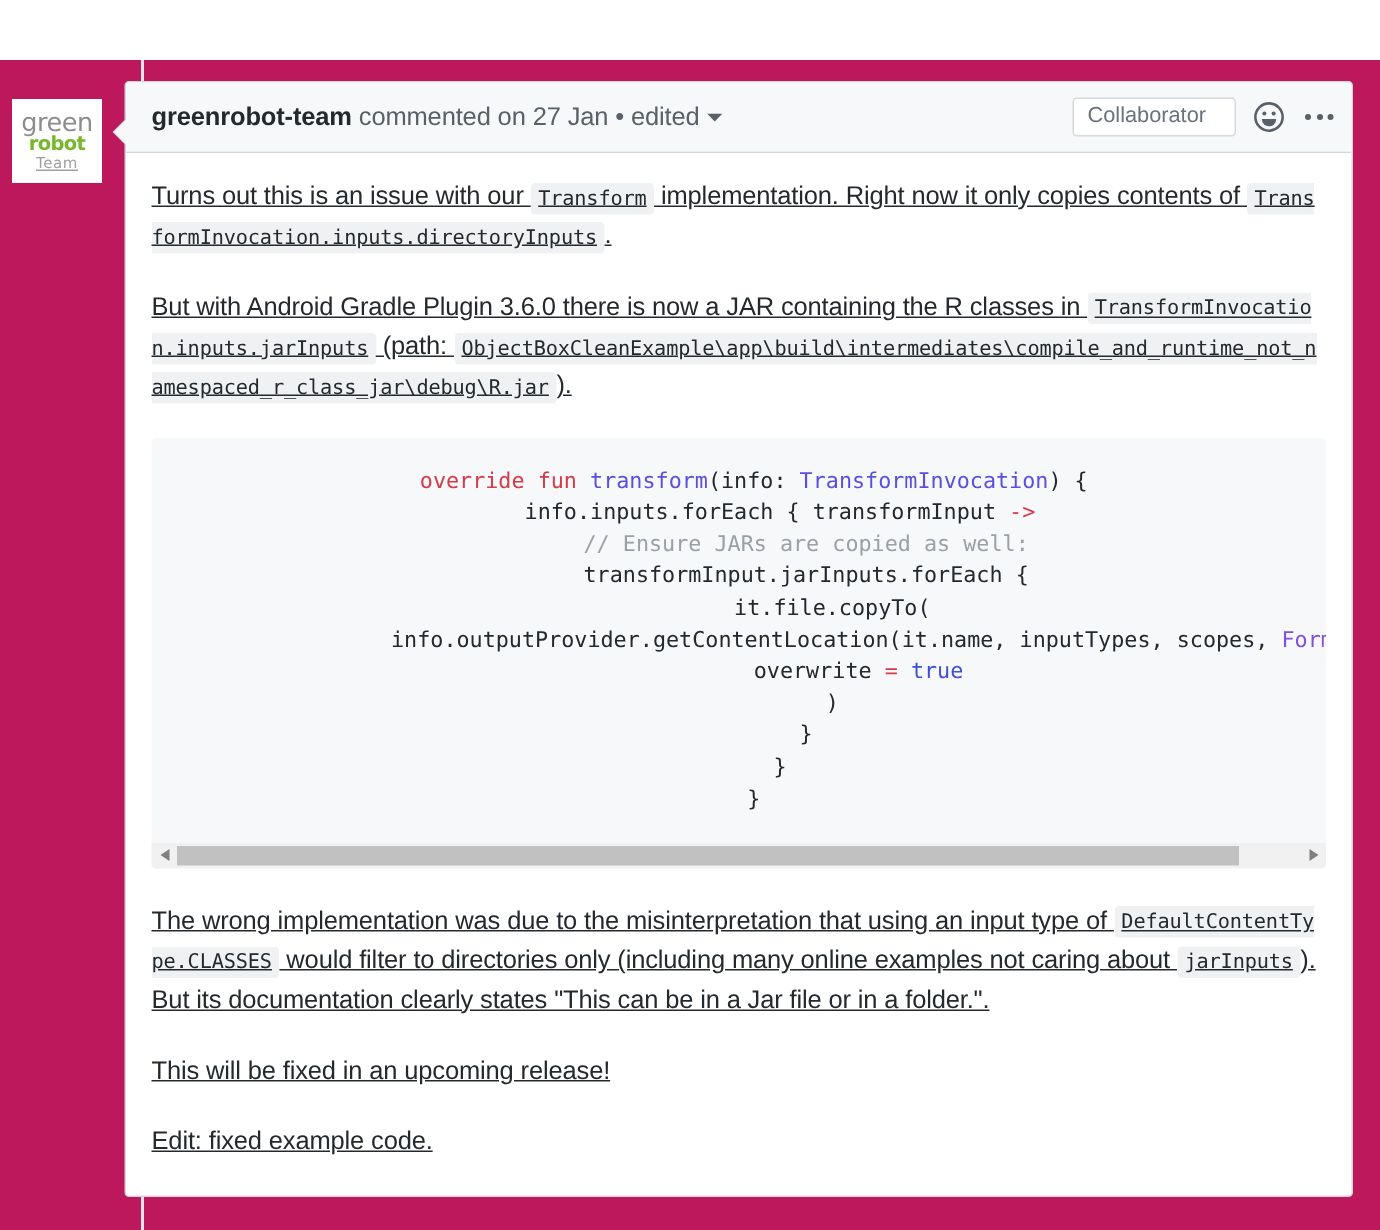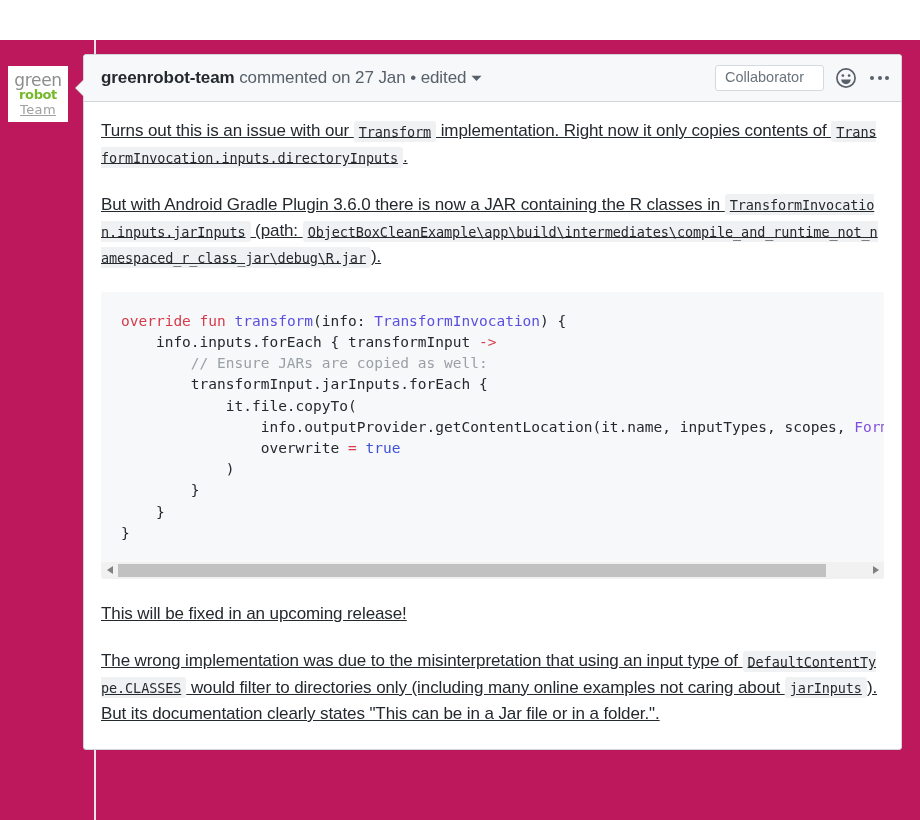--- a/index.html
+++ b/index.html
@@ -60,21 +60,21 @@
   .avatar .a-robot {
     font-family: "DejaVu Sans", sans-serif;
     font-size: 13px;
     font-weight: 700;
     color: #76b82a;
     letter-spacing: -0.4px;
     margin-top: -1px;
   }
   .avatar .a-team {
     font-family: "DejaVu Sans", sans-serif;
-    font-size: 13px;
+    font-size: 10px;
     color: #a0a0a0;
     margin-top: 2px;
     letter-spacing: 0.4px;
     text-decoration: underline;
   }
 
   
   .comment-box {
     position: absolute;
     left: 83px;
@@ -195,20 +195,21 @@
     white-space: pre-wrap;
     word-break: break-all;
   }
 
   
   .codeblock-wrap {
     margin: 0 0 22px 0;
     background: #f6f8fa;
     border-radius: 3px;
     position: relative;
+    text-align: center;
   }
   .codeblock {
     padding: 19px 0 18px 0;
     overflow: hidden;
     white-space: pre;
     font-family: "DejaVu Sans Mono", "Liberation Mono", monospace;
     font-size: 14.5px;
     line-height: 21.2px;
     color: #24292e;
   }
@@ -337,22 +338,23 @@
             </div>
           <div class="track">
             <div class="thumb" id="scroll-thumb" style="width: 94.5%;"></div>
           </div>
           <div class="arrow right">
               <span class="tri"></span>
             </div>
         </div>
       </div>
 
+      <p><span>The wrong implementation was due to the misinterpretation that using an input type of </span><code class="inline">DefaultContentType.CLASSES</code><span> would filter to directories only (including many online examples not caring about </span><code class="inline">jarInputs</code><span>). But its documentation clearly states "This can be in a Jar file or in a folder.".</span></p>
+
       <p>This will be fixed in an upcoming release!</p>
 
-      <p><span>The wrong implementation was due to the misinterpretation that using an input type of </span><code class="inline">DefaultContentType.CLASSES</code><span> would filter to directories only (including many online examples not caring about </span><code class="inline">jarInputs</code><span>). But its documentation clearly states "This can be in a Jar file or in a folder.".</span></p>
-
+      <p>Edit: fixed example code.</p>
 
     </div>
   </div>
 
   <div class="watermark">https://blog.csdn.net/ShenQiXiaYang</div>
 </div>
 
 </body></html>

